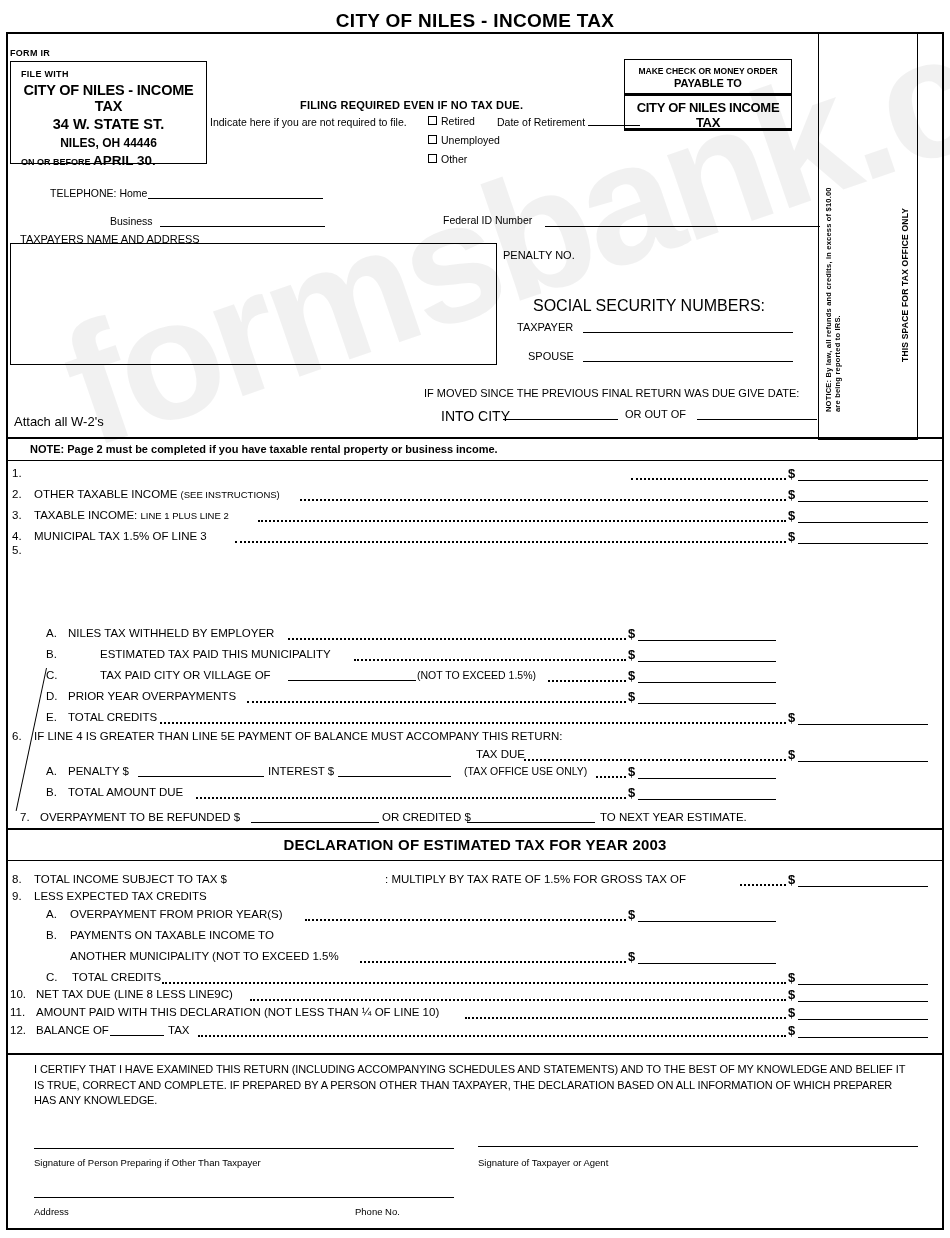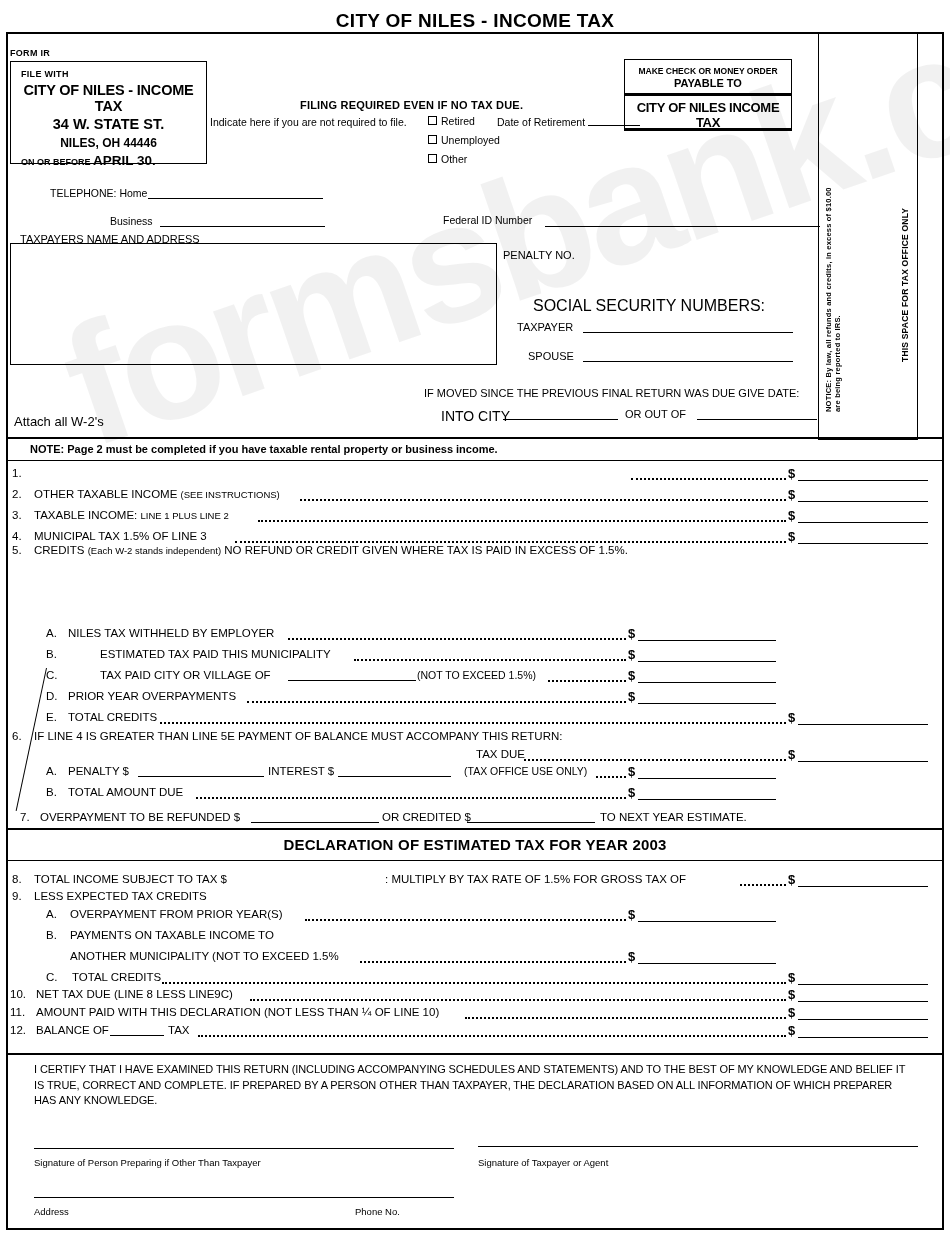--- a/index.html
+++ b/index.html
@@ -327,21 +327,20 @@
   <div class="dollar" style="left:788px; top:508px;">$</div>
   <div class="amt-line" style="left:798px; top:522px; width:130px;"></div>
 
   <div class="num" style="left:12px; top:530px;">4.</div>
   <div class="num" style="left:34px; top:530px;">MUNICIPAL TAX 1.5% OF LINE 3</div>
   <div class="dots" style="left:235px; top:541px; width:551px;"></div>
   <div class="dollar" style="left:788px; top:529px;">$</div>
   <div class="amt-line" style="left:798px; top:543px; width:130px;"></div>
 
   <div class="num" style="left:12px; top:544px;">5.</div>
-  <div class="num" style="left:34px; top:544px;"><span>CREDITS </span><span class="sm">(Each W-2 stands independent)</span><span> NO REFUND OR CREDIT GIVEN WHERE TAX IS PAID IN EXCESS OF 1.5%.</span></div>
 
   <div class="diag"></div>
 
   <div class="num" style="left:46px; top:627px;">A.</div>
   <div class="num" style="left:68px; top:627px;">NILES TAX WITHHELD BY EMPLOYER</div>
   <div class="dots" style="left:288px; top:638px; width:338px;"></div>
   <div class="dollar" style="left:628px; top:626px;">$</div>
   <div class="amt-line" style="left:638px; top:640px; width:138px;"></div>
 
   <div class="num" style="left:46px; top:648px;">B.</div>

